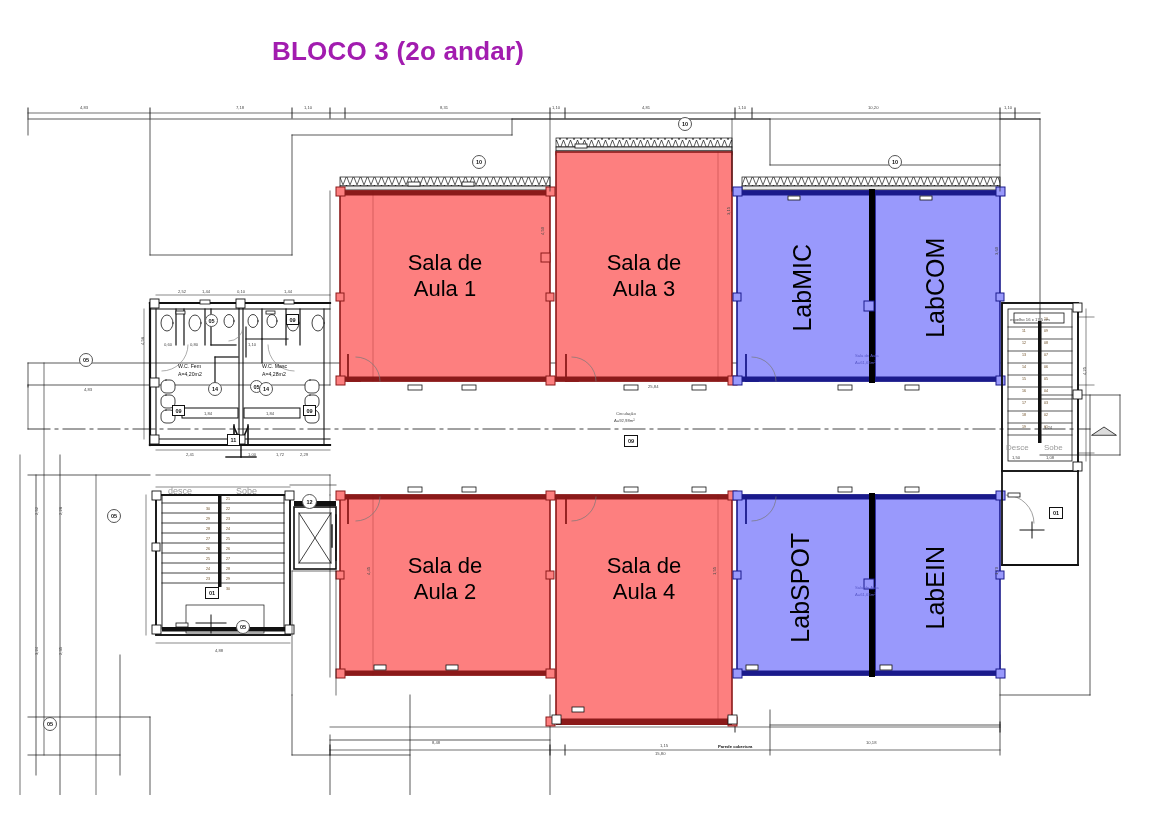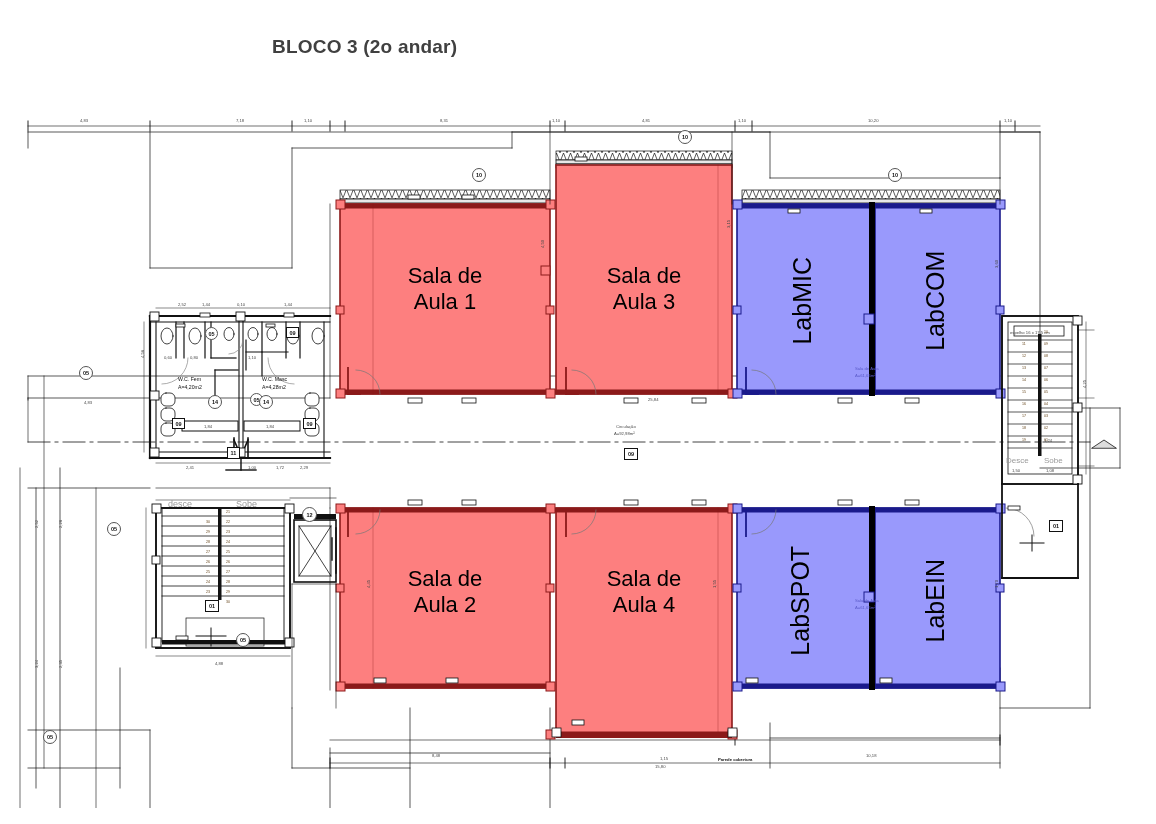--- a/index.html
+++ b/index.html
@@ -10,29 +10,29 @@
   }
   #page {
     position: relative;
     width: 1156px; height: 824px;
     background: #ffffff;
     overflow: hidden;
   }
   #title {
     position: absolute;
     left: 272px; top: 36px;
-    font-size: 19px;
+    font-size: 26px;
     font-weight: bold;
-    color: #404040;
+    color: #a21caf;
     letter-spacing: 0.2px;
     white-space: nowrap;
   }
   #plan {
     position: absolute;
-    left: 0; top: 108px;
+    left: 0; top: 95px;
     width: 1156px; height: 700px;
   }
   .room-label {
     position: absolute;
     color: #000;
     font-family: "Liberation Sans", sans-serif;
     text-align: center;
     line-height: 1.18;
     white-space: pre;
     pointer-events: none;

